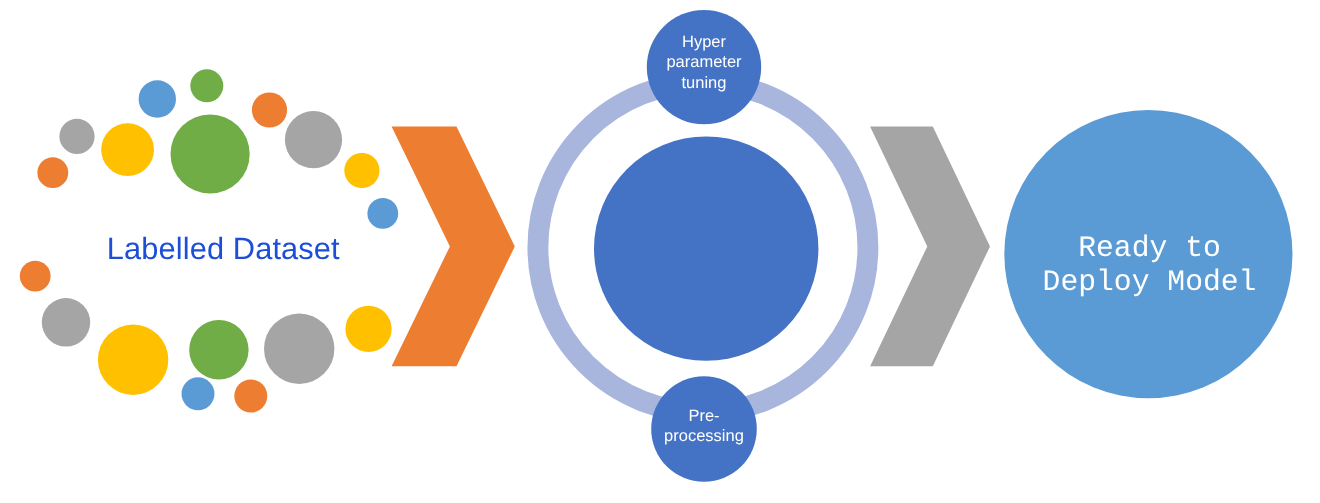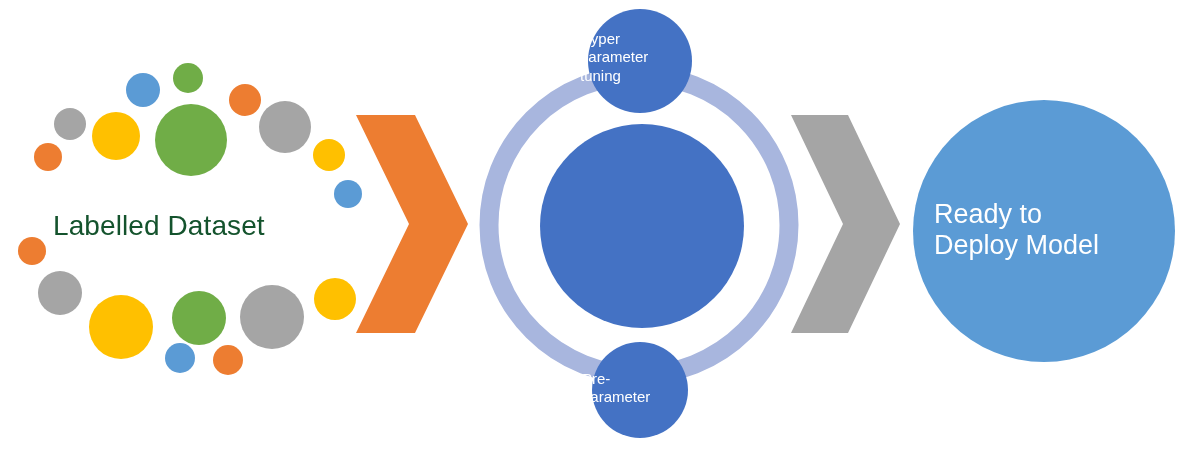--- a/index.html
+++ b/index.html
@@ -19,30 +19,31 @@
   }
   .stage-svg {
     position: absolute;
     left: 0;
     top: 0;
     width: 1200px;
     height: 457px;
   }
   .label {
     position: absolute;
+    text-align: center;
     line-height: 1.16;
     white-space: pre-line;
     user-select: none;
   }
   #dataset-label {
     left: 53px;
     top: 210px;
     width: 300px;
     font-size: 28px;
-    color: #14532d;
+    color: #1d4ed8;
     letter-spacing: 0.1px;
   }
   #automated-model-label {
     left: 532px;
     top: 195px;
     width: 220px;
     font-size: 30px;
     color: #ffffff;
   }
   #hyper-label {
@@ -56,24 +57,25 @@
   #preprocess-label {
     left: 582px;
     top: 370px;
     width: 116px;
     font-size: 15px;
     color: #ffffff;
     line-height: 1.22;
   }
   #deploy-label {
     left: 934px;
-    top: 199px;
+    top: 212px;
     width: 222px;
     font-size: 27px;
     color: #ffffff;
+    font-family: Liberation Mono, monospace;
   }
 </style>
 </head>
 <body>
 
 <div id="canvas">
 
   <svg class="stage-svg" viewBox="0 0 1200 457">
 
     <g id="scatter-group">
@@ -113,18 +115,18 @@
   </svg>
 
   <div class="label" id="dataset-label">Labelled Dataset</div>
 
 
   <div class="label" id="hyper-label">Hyper
 parameter
 tuning</div>
 
   <div class="label" id="preprocess-label">Pre-
-parameter</div>
+processing</div>
 
   <div class="label" id="deploy-label">Ready to
 Deploy Model</div>
 
 </div>
 
 </body></html>

